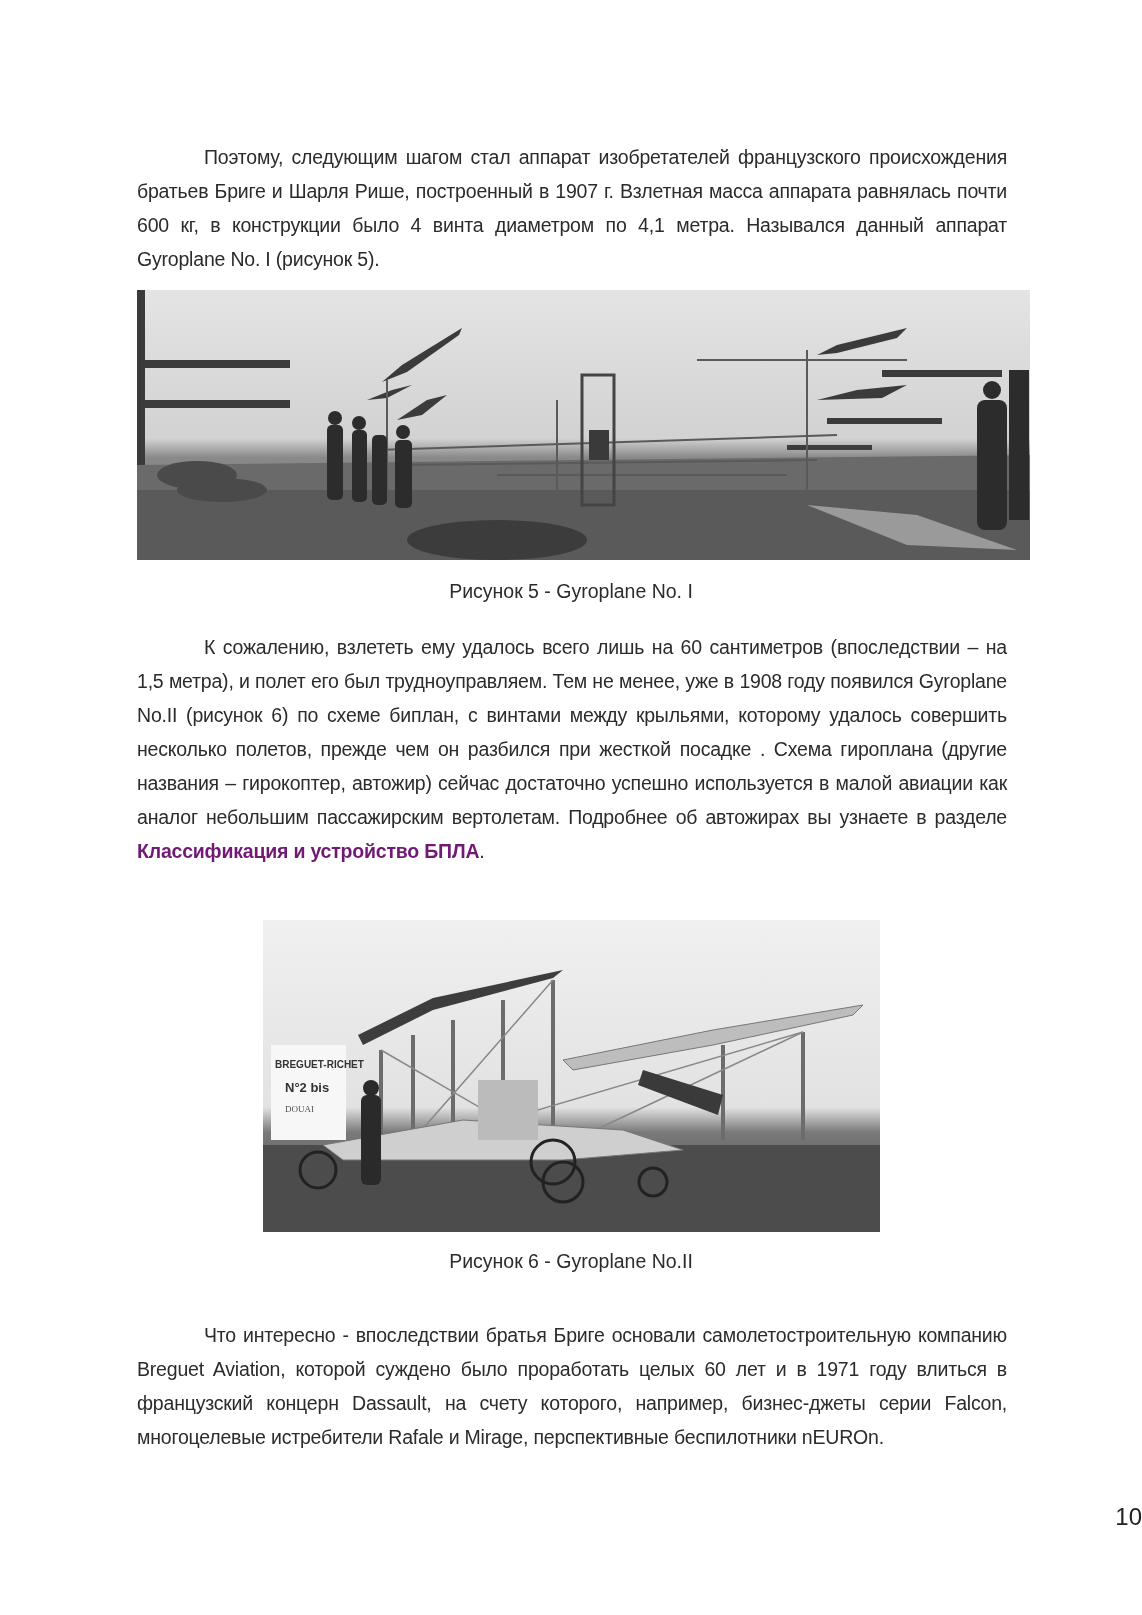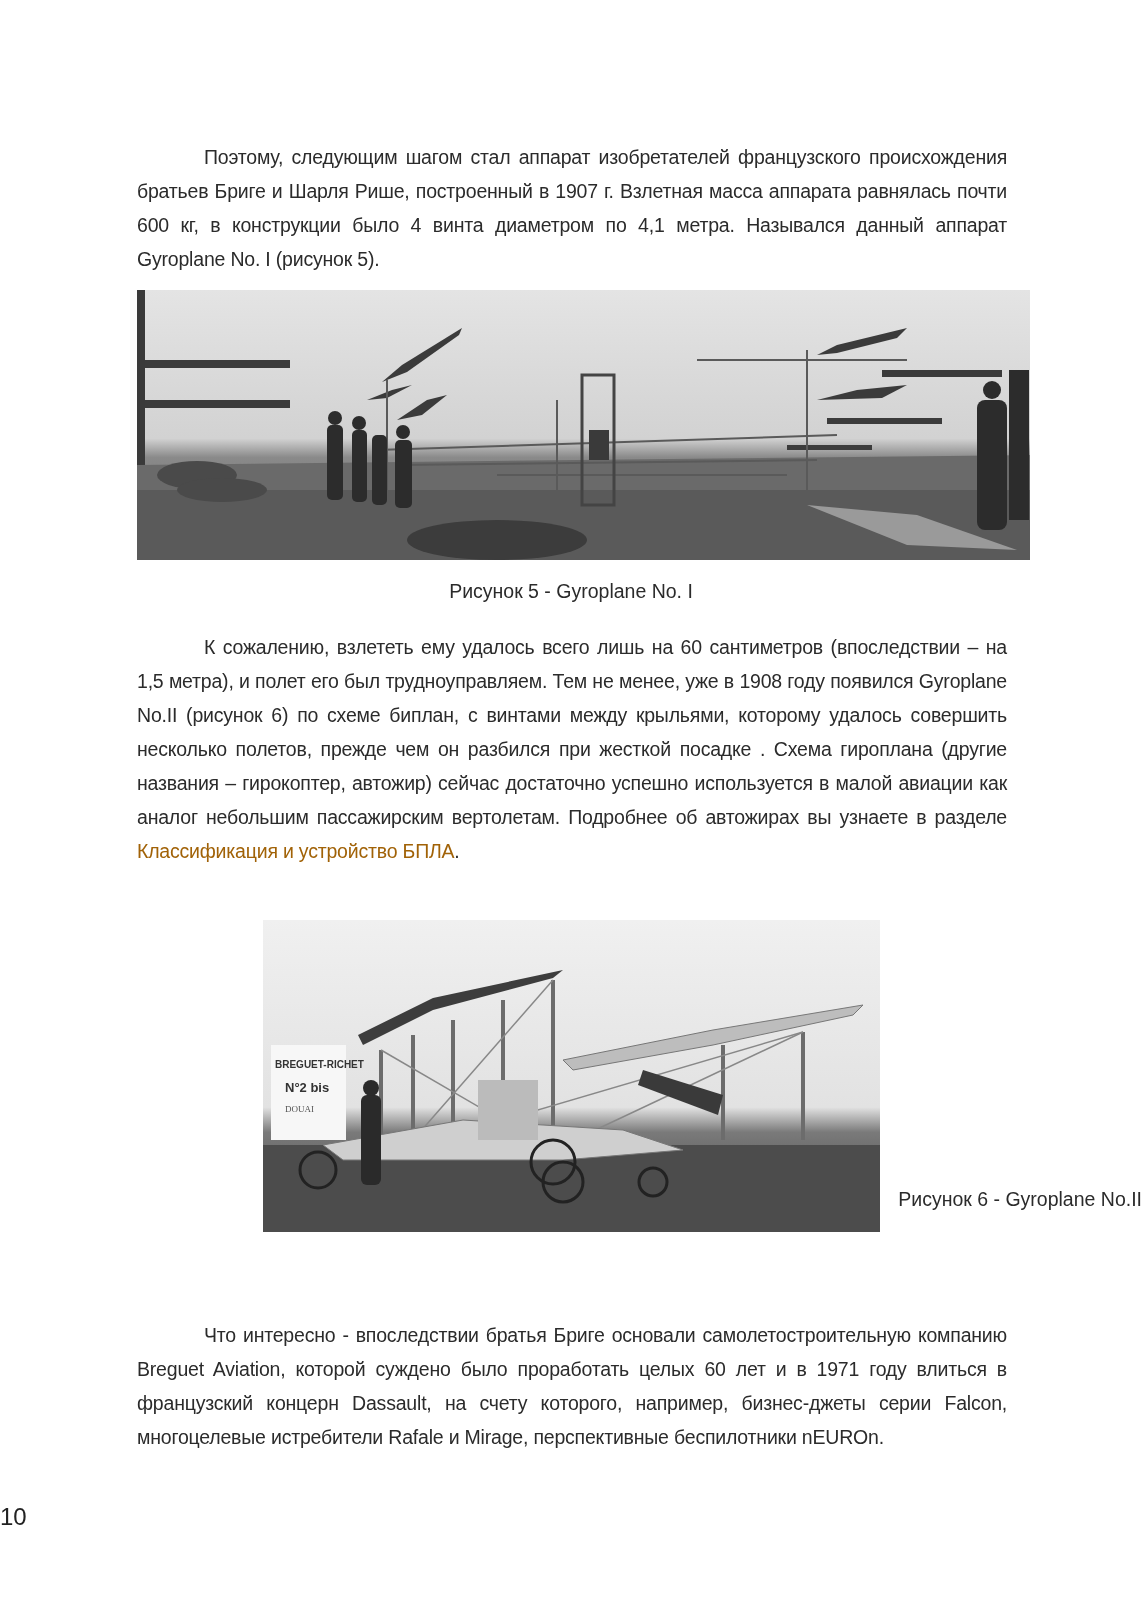--- a/index.html
+++ b/index.html
@@ -2,24 +2,24 @@
 <html><head>
 <meta charset="utf-8">
 <style>
   html, body { margin: 0; padding: 0; background: #ffffff; }
   body { width: 1142px; height: 1615px; position: relative; overflow: hidden;
          font-family: "Liberation Sans", "DejaVu Sans", sans-serif; color: #2a2a2a; }
   .page { position: absolute; left: 0; top: 0; width: 1142px; height: 1225px; background: #fff; }
   .para { position: absolute; left: 137px; width: 870px; font-size: 19.5px; line-height: 34px;
           text-align: justify; letter-spacing: -0.2px; color: #2b2b2b; }
   .para .indent { display: inline-block; width: 67px; }
-  .link { color: #a16207; font-weight: normal; }
+  .link { color: #701a75; font-weight: bold; }
   .caption { position: absolute; left: 0; width: 1142px; text-align: center; font-size: 19.5px; color: #2b2b2b; }
   .figure { position: absolute; overflow: hidden; background: #eab308; }
-  .page-number { position: absolute; left: 0; width: 1142px; text-align: left; top: 1503px;
+  .page-number { position: absolute; left: 0; width: 1142px; text-align: right; top: 1503px;
                  font-size: 24px; color: #222; }
   svg { display: block; }
 </style>
 </head>
 <body>
 
 <div class="page">
 
   <p class="para" style="top:140px; margin:0;"><span class="indent"></span><span>Поэтому, следующим шагом стал аппарат изобретателей французского происхождения братьев Бриге и Шарля Рише, построенный в 1907 г. Взлетная масса аппарата равнялась почти 600 кг, в конструкции было 4 винта диаметром по 4,1 метра. Назывался данный аппарат Gyroplane No. I (рисунок 5).</span></p>
 
@@ -145,19 +145,19 @@
         <circle cx="390" cy="262" r="14"></circle>
       </g>
 
       <g fill="#2a2a2a">
         <rect x="98" y="175" width="20" height="90" rx="6"></rect>
         <circle cx="108" cy="168" r="8"></circle>
       </g>
     </svg>
   </div>
 
-  <div class="caption" style="top:1188px;text-align:right;">Рисунок 6 - Gyroplane No.II</div>
+  <div class="caption" style="top:1250px;">Рисунок 6 - Gyroplane No.II</div>
 
   <p class="para" style="top:1318px; margin:0;"><span class="indent"></span><span>Что интересно - впоследствии братья Бриге основали самолетостроительную компанию Breguet Aviation, которой суждено было проработать целых 60 лет и в 1971 году влиться в французский концерн Dassault, на счету которого, например, бизнес-джеты серии Falcon, многоцелевые истребители Rafale и Mirage, перспективные беспилотники nEUROn.</span></p>
 
   <div class="page-number">10</div>
 
 </div>
 
 </body></html>

